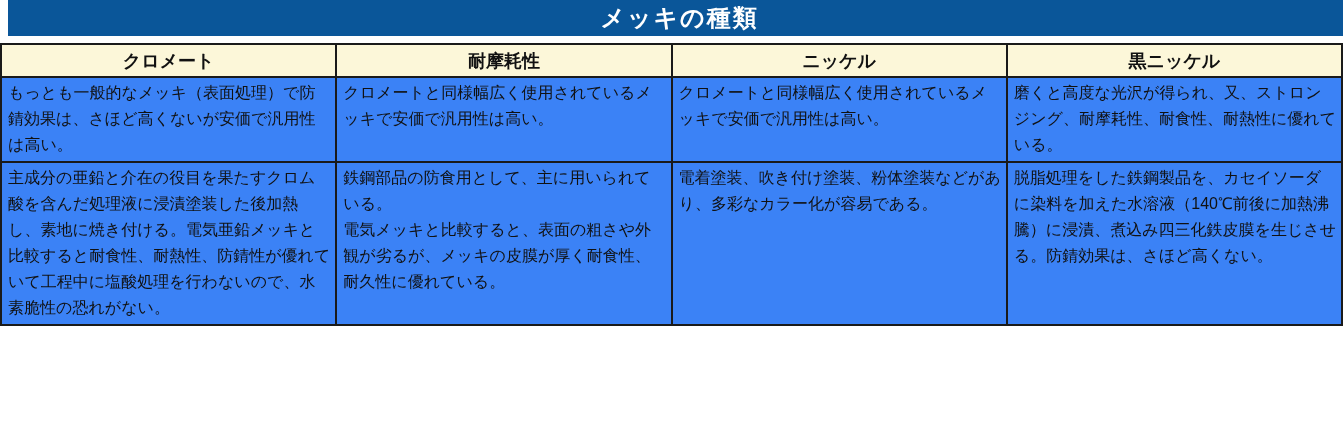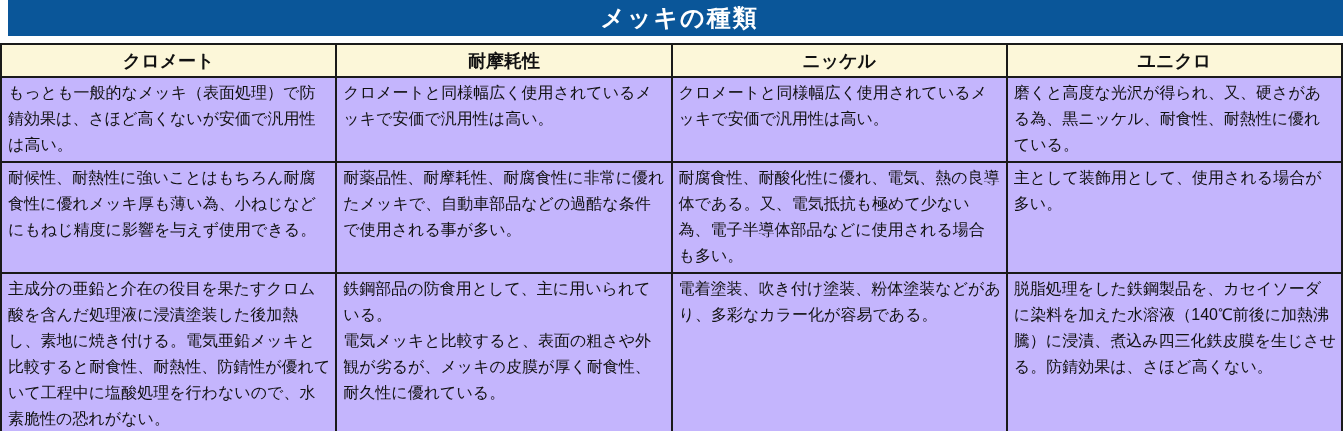--- a/index.html
+++ b/index.html
@@ -36,21 +36,21 @@
     width: 25%;
     background: var(--header-bg);
     color: var(--text);
     font-size: 18px; font-weight: bold;
     text-align: center;
     height: 33px;
     padding: 2px 4px;
   }
   td.desc {
     vertical-align: top;
-    background: #c4b5fd;
+    background: #3b82f6;
     color: var(--text);
     font-size: 16px;
     line-height: 26px;
     padding: 2px 5px 3px 6px;
     white-space: pre-line;
     overflow: hidden;
   }
   tr.desc-row-1 td { height: 61px; }
   tr.desc-row-2 td { height: 98px; }
   tr.desc-row-3 td { height: 110px; }
@@ -61,35 +61,29 @@
 <div class="title-bar">メッキの種類</div>
 
 <div class="table-wrap">
   <table class="plating">
 
     <tbody>
         <tr class="type-row">
       <th class="type">クロメート</th>
       <th class="type">耐摩耗性</th>
       <th class="type">ニッケル</th>
-      <th class="type">ユニクロ</th>
+      <th class="type">黒ニッケル</th>
     </tr>
     <tr class="desc-row desc-row-1">
       <td class="desc">もっとも一般的なメッキ（表面処理）で防錆効果は、さほど高くないが安価で汎用性は高い。</td>
       <td class="desc">クロメートと同様幅広く使用されているメッキで安価で汎用性は高い。</td>
       <td class="desc">クロメートと同様幅広く使用されているメッキで安価で汎用性は高い。</td>
-      <td class="desc">磨くと高度な光沢が得られ、又、硬さがある為、黒ニッケル、耐食性、耐熱性に優れている。</td>
+      <td class="desc">磨くと高度な光沢が得られ、又、ストロンジング、耐摩耗性、耐食性、耐熱性に優れている。</td>
     </tr>
 
-    <tr class="desc-row desc-row-2">
-      <td class="desc">耐候性、耐熱性に強いことはもちろん耐腐食性に優れメッキ厚も薄い為、小ねじなどにもねじ精度に影響を与えず使用できる。</td>
-      <td class="desc">耐薬品性、耐摩耗性、耐腐食性に非常に優れたメッキで、自動車部品などの過酷な条件で使用される事が多い。</td>
-      <td class="desc">耐腐食性、耐酸化性に優れ、電気、熱の良導体である。又、電気抵抗も極めて少ない為、電子半導体部品などに使用される場合も多い。</td>
-      <td class="desc">主として装飾用として、使用される場合が多い。</td>
-    </tr>
 
     <tr class="desc-row desc-row-3">
       <td class="desc">主成分の亜鉛と介在の役目を果たすクロム酸を含んだ処理液に浸漬塗装した後加熱し、素地に焼き付ける。電気亜鉛メッキと比較すると耐食性、耐熱性、防錆性が優れていて工程中に塩酸処理を行わないので、水素脆性の恐れがない。</td>
       <td class="desc">鉄鋼部品の防食用として、主に用いられている。
 電気メッキと比較すると、表面の粗さや外観が劣るが、メッキの皮膜が厚く耐食性、耐久性に優れている。</td>
       <td class="desc">電着塗装、吹き付け塗装、粉体塗装などがあり、多彩なカラー化が容易である。</td>
       <td class="desc">脱脂処理をした鉄鋼製品を、カセイソーダに染料を加えた水溶液（140℃前後に加熱沸騰）に浸漬、煮込み四三化鉄皮膜を生じさせる。防錆効果は、さほど高くない。</td>
     </tr>
   </tbody>
     </table>

